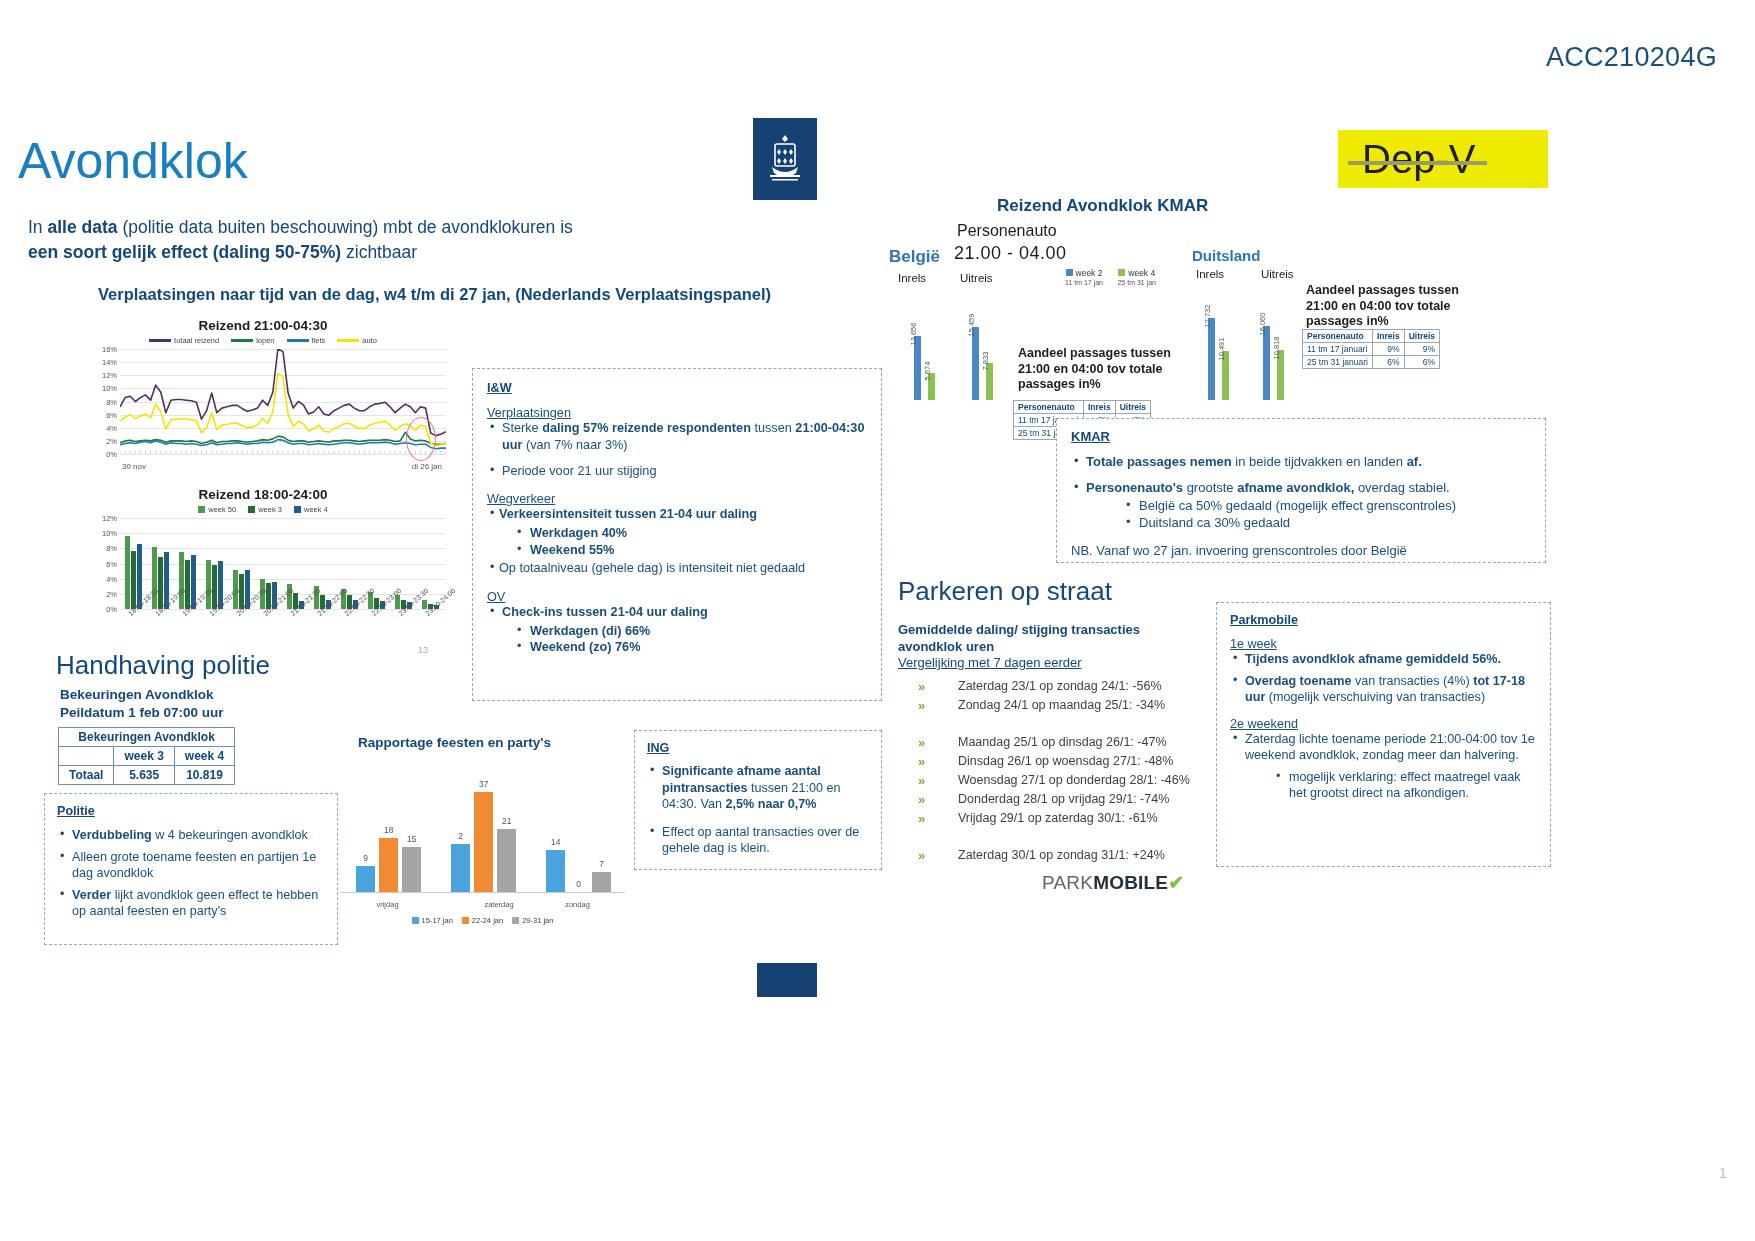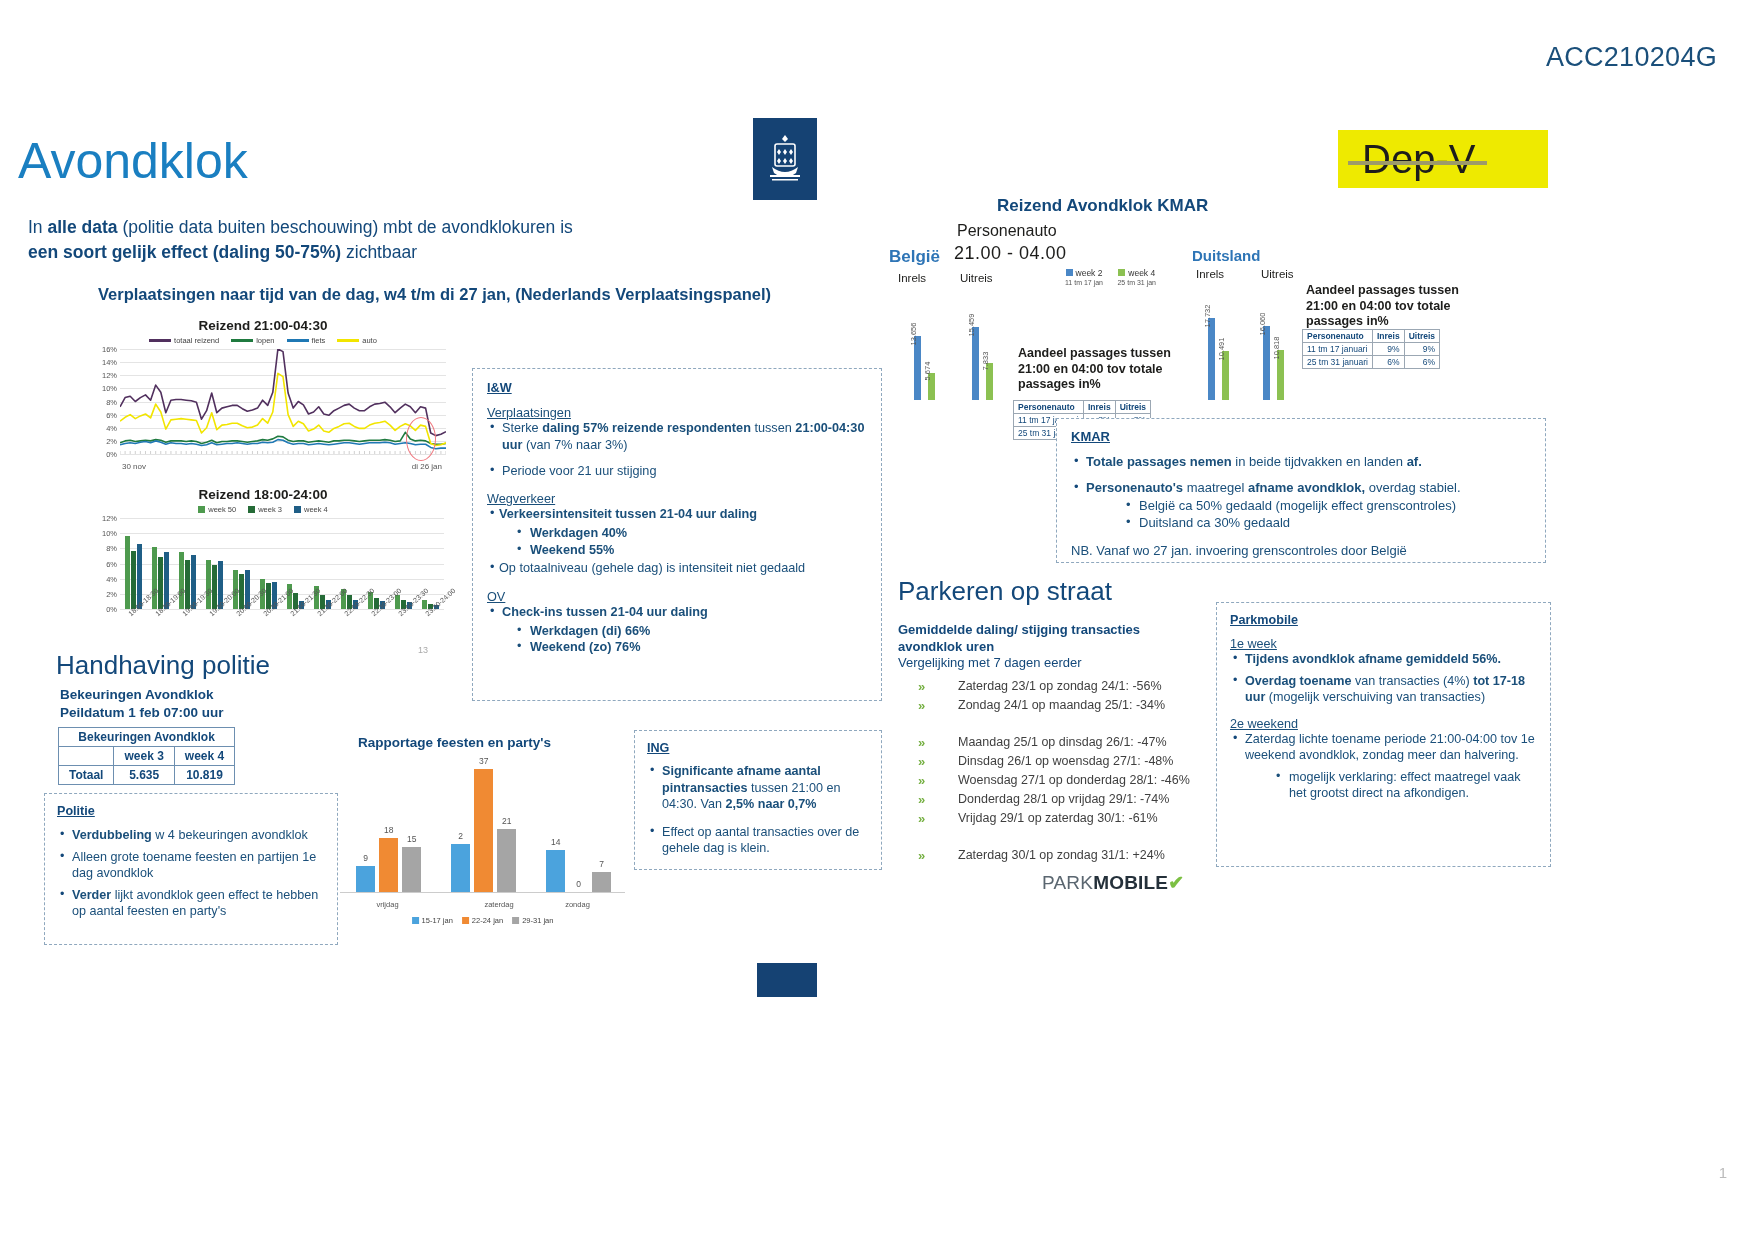--- a/index.html
+++ b/index.html
@@ -147,21 +147,21 @@
   #aandeel-nl-head { left:1018px; top:346px; font-size:12.5px; font-weight:bold; color:#1d1d1b; line-height:1.25;}
   #aandeel-de-head { left:1306px; top:283px; font-size:12.5px; font-weight:bold; color:#1d1d1b; line-height:1.25;}
   .mini-table { position:absolute; border-collapse:collapse; font-size:8.5px; }
   .mini-table th, .mini-table td { border:1px solid #9ba7b3; padding:1px 4px; color:#13487a; }
   .mini-table th { font-weight:bold; text-align:left; }
   .mini-table td.num { text-align:right; }
 
   
   #parkeren-title { left:898px; top:576px; font-size:26px; color:#13487a; font-weight:400;}
   #parkeren-sub { left:898px; top:622px; font-size:13px; font-weight:bold; color:#13487a; line-height:1.3; }
-  #parkeren-vergelijking { left:898px; top:655px; font-size:13px; color:#13487a; }
+  #parkeren-vergelijking { left:898px; top:655px; font-size:13px; color:#13487a; text-decoration:underline; }
   #parkeren-list { left:918px; top:679px; font-size:12.5px; color:#3f3f3f; }
   .pk-row { display:flex; gap:0; margin-bottom:4px; }
   .pk-arrow { color:#76b043; font-weight:bold; width:40px; font-size:13px; }
   .pk-text { white-space:nowrap; }
   #parkmobile-logo { left:1042px; top:871px; font-size:19px; letter-spacing:0.2px; }
   #parkmobile-logo .a { color:#5a6670; font-weight:300;margin-top:12px; }
   #parkmobile-logo .b { color:#24303a; font-weight:bold; }
   #parkmobile-logo .chk { color:#7cc043; font-weight:bold; }
 
   #page-number { right:28px; bottom:60px; font-size:15px; color:#bbb; }
@@ -509,21 +509,21 @@
         </div>
         <div class="fbar" style="height: 45.75px; background: rgb(165, 165, 165);">
           <span class="vl">15</span>
         </div>
       </div>
       <div class="fcat" style="left: 47.5px;">vrijdag</div>
       <div class="fbar-group" style="left: 111.15px;">
         <div class="fbar" style="height: 48.8px; background: rgb(75, 163, 221);">
           <span class="vl">2</span>
         </div>
-        <div class="fbar" style="height: 124px; background: rgb(240, 138, 51);">
+        <div class="fbar" style="height: 101px; background: rgb(240, 138, 51);">
           <span class="vl">37</span>
         </div>
         <div class="fbar" style="height: 64.05px; background: rgb(165, 165, 165);">
           <span class="vl">21</span>
         </div>
       </div>
       <div class="fcat" style="left: 159px;">zaterdag</div>
       <div class="fbar-group" style="left: 206.15px;">
         <div class="fbar" style="height: 42.7px; background: rgb(75, 163, 221);">
           <span class="vl">14</span>
@@ -667,21 +667,21 @@
     <td class="num">6%</td>
     <td class="num">6%</td>
   </tr>
 </tbody>
   </table>
 
 <div class="abs dashbox" id="box-kmar">
   <div class="box-head">KMAR</div>
   <ul class="bullets" style="margin-top:9px">
     <li><b>Totale passages nemen</b><span> in beide tijdvakken en landen </span><b>af.</b></li>
-    <li style="margin-top:9px;margin-bottom:1px"><b>Personenauto's</b><span> maatregel </span><b>afname avondklok,</b><span> overdag stabiel.</span></li>
+    <li style="margin-top:9px;margin-bottom:1px"><b>Personenauto's</b><span> grootste </span><b>afname avondklok,</b><span> overdag stabiel.</span></li>
   </ul>
   <ul class="sub" style="margin-left:55px">
     <li><span>België ca 50% gedaald (mogelijk effect grenscontroles)</span></li>
     <li><span>Duitsland ca 30% gedaald</span></li>
   </ul>
   <div style="margin-top:11px">NB. Vanaf wo 27 jan. invoering grenscontroles door België</div>
 </div>
 
 <div class="abs" id="parkeren-title">Parkeren op straat</div>
 <div class="abs" id="parkeren-sub">

